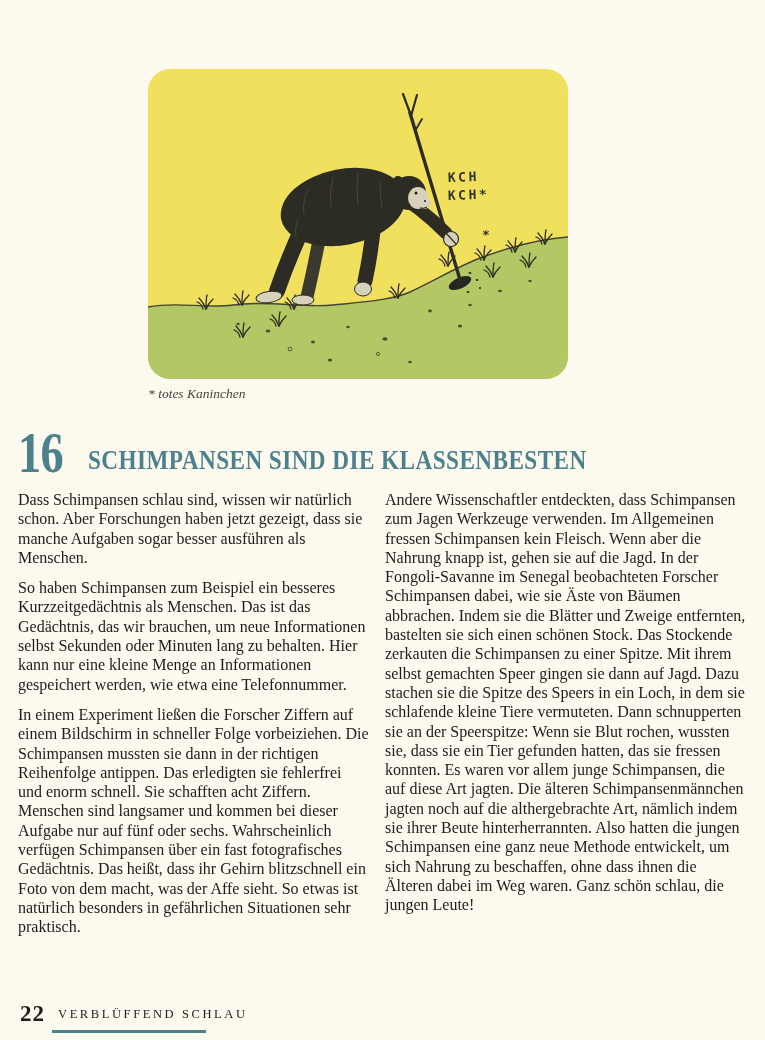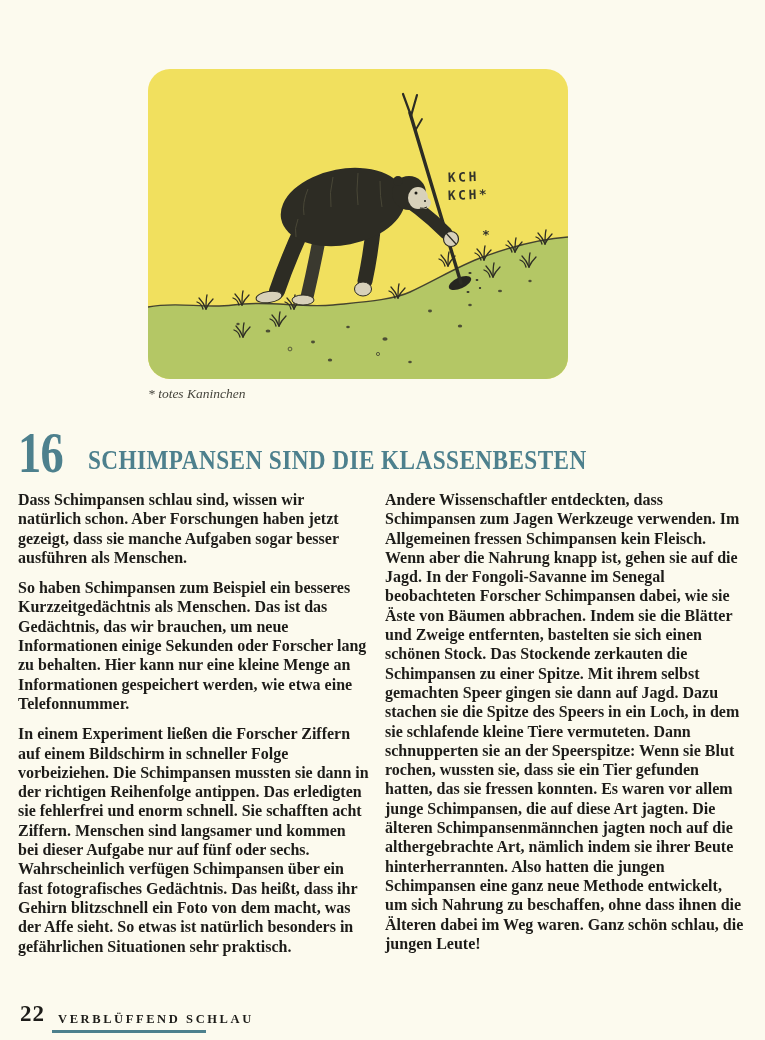--- a/index.html
+++ b/index.html
@@ -64,38 +64,38 @@
   
   .columns{
     display:flex;
     padding:0 18px;
     margin-top:14px;
     gap:16px;
   }
   .col{font-size:16px;line-height:19.3px;}
   .col-left{width:351px;}
   .col-right{width:362px;}
-  .col p{margin:0 0 11px 0;font-weight:bold;}
+  .col p{margin:0 0 11px 0;}
   .col p:last-child{margin-bottom:0;}
 
   
   .footer{
     position:absolute;
     left:20px;top:1001px;
-    display:flex;align-items:flex-end;
+    display:flex;align-items:center;
   }
   .page-num{
     font-size:23px;
     font-weight:bold;
     letter-spacing:1px;
     color:#1d1c19;
   }
   .book-title{
     font-size:12.5px;
-    font-weight:bold;
+    font-weight:normal;
     letter-spacing:2.6px;
     margin-left:13px;
     color:#1d1c19;
   }
   .footer-rule{
     position:absolute;
     left:52px;top:1030px;
     width:154px;height:3px;
     background:#4d808d;
   }
@@ -215,21 +215,21 @@
   </figure>
 
   <header class="chapter-head">
     <span class="chapter-num">16</span>
     <h1 class="chapter-title">SCHIMPANSEN SIND DIE KLASSENBESTEN</h1>
   </header>
 
   <main class="columns">
     <div class="col col-left">
       <p>Dass Schimpansen schlau sind, wissen wir natürlich schon. Aber Forschungen haben jetzt gezeigt, dass sie manche Aufgaben sogar besser ausführen als Menschen.</p>
-      <p>So haben Schimpansen zum Beispiel ein besseres Kurzzeitgedächtnis als Menschen. Das ist das Gedächtnis, das wir brauchen, um neue Informationen einige Sekunden oder Forscher lang zu behalten. Hier kann nur eine kleine Menge an Informationen gespeichert werden, wie etwa eine Telefonnummer.</p>
+      <p>So haben Schimpansen zum Beispiel ein besseres Kurzzeitgedächtnis als Menschen. Das ist das Gedächtnis, das wir brauchen, um neue Informationen selbst Sekunden oder Minuten lang zu behalten. Hier kann nur eine kleine Menge an Informationen gespeichert werden, wie etwa eine Telefonnummer.</p>
       <p>In einem Experiment ließen die Forscher Ziffern auf einem Bildschirm in schneller Folge vorbeiziehen. Die Schimpansen mussten sie dann in der richtigen Reihenfolge antippen. Das erledigten sie fehlerfrei und enorm schnell. Sie schafften acht Ziffern. Menschen sind langsamer und kommen bei dieser Aufgabe nur auf fünf oder sechs. Wahrscheinlich verfügen Schimpansen über ein fast fotografisches Gedächtnis. Das heißt, dass ihr Gehirn blitzschnell ein Foto von dem macht, was der Affe sieht. So etwas ist natürlich besonders in gefährlichen Situationen sehr praktisch.</p>
     </div>
     <div class="col col-right">
       <p>Andere Wissenschaftler entdeckten, dass Schimpansen zum Jagen Werkzeuge verwenden. Im Allgemeinen fressen Schimpansen kein Fleisch. Wenn aber die Nahrung knapp ist, gehen sie auf die Jagd. In der Fongoli-Savanne im Senegal beobachteten Forscher Schimpansen dabei, wie sie Äste von Bäumen abbrachen. Indem sie die Blätter und Zweige entfernten, bastelten sie sich einen schönen Stock. Das Stockende zerkauten die Schimpansen zu einer Spitze. Mit ihrem selbst gemachten Speer gingen sie dann auf Jagd. Dazu stachen sie die Spitze des Speers in ein Loch, in dem sie schlafende kleine Tiere vermuteten. Dann schnupperten sie an der Speerspitze: Wenn sie Blut rochen, wussten sie, dass sie ein Tier gefunden hatten, das sie fressen konnten. Es waren vor allem junge Schimpansen, die auf diese Art jagten. Die älteren Schimpansenmännchen jagten noch auf die althergebrachte Art, nämlich indem sie ihrer Beute hinterherrannten. Also hatten die jungen Schimpansen eine ganz neue Methode entwickelt, um sich Nahrung zu beschaffen, ohne dass ihnen die Älteren dabei im Weg waren. Ganz schön schlau, die jungen Leute!</p>
     </div>
   </main>
 
   <footer class="footer">
     <span class="page-num">22</span>
     <span class="book-title">VERBLÜFFEND SCHLAU</span>

